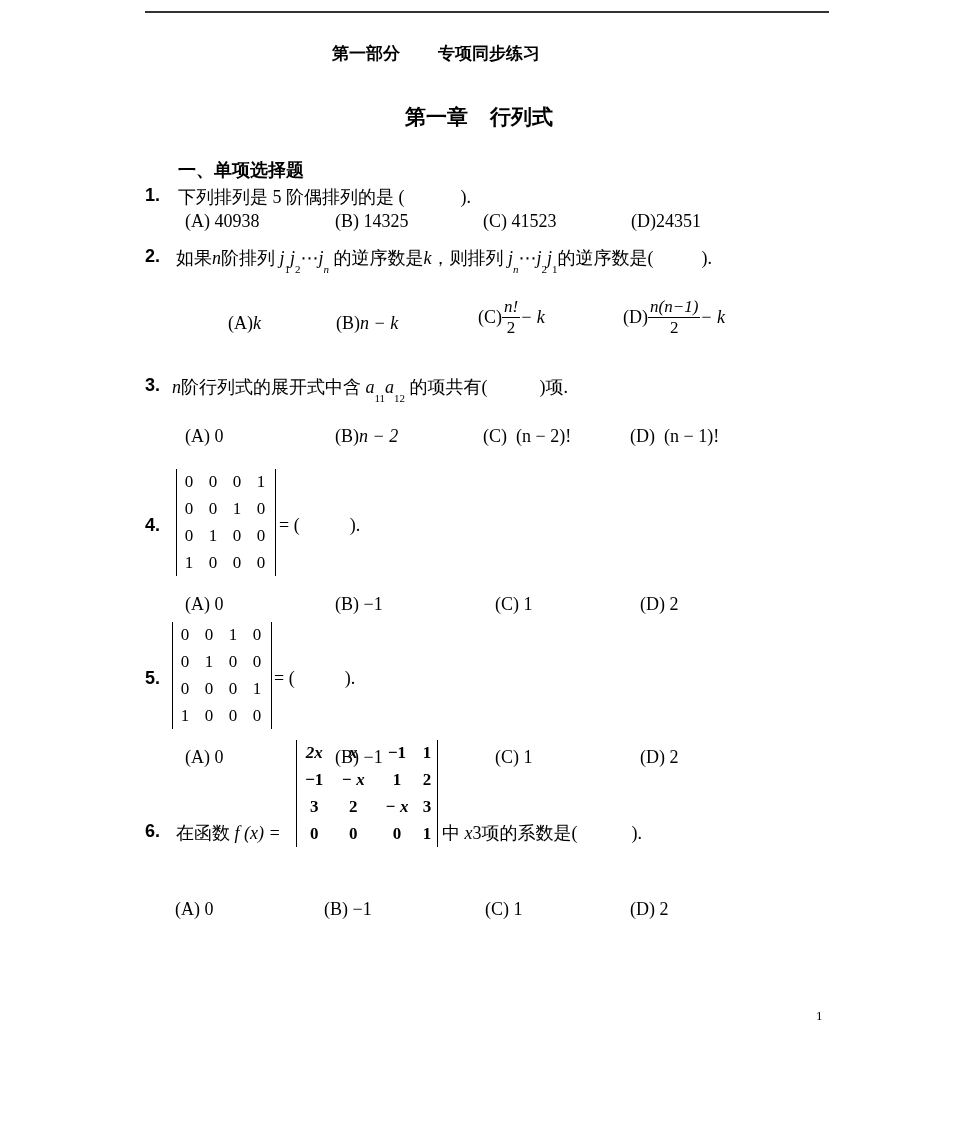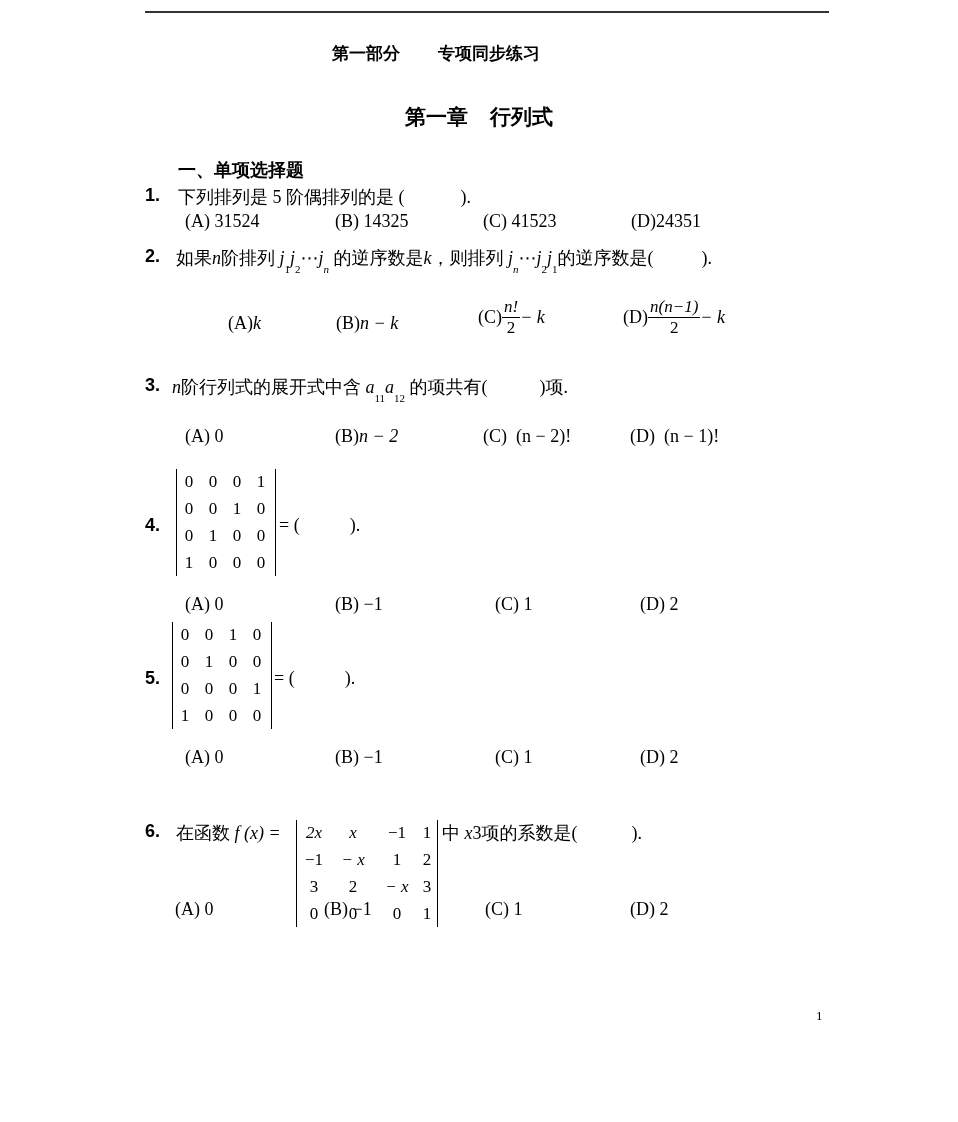--- a/index.html
+++ b/index.html
@@ -33,21 +33,21 @@
 <div class="abs h2" style="left:405px; top:103px;">
   <span>第一章</span><span style="display:inline-block;width:22px;"></span><span>行列式</span>
 </div>
 
 <div class="abs sec" style="left:178px; top:158px;">一、单项选择题</div>
 
 <div class="abs qn" style="left:145px; top:185px;">1.</div>
 <div class="abs txt" style="left:178px; top:185px;">
   <span>下列排列是 5 阶偶排列的是 (</span><span style="display:inline-block;width:56px;"></span><span>).</span>
 </div>
-<div class="abs opt" style="left:185px; top:211px;">(A) 31524</div>
+<div class="abs opt" style="left:185px; top:211px;">(A) 40938</div>
 <div class="abs opt" style="left:335px; top:211px;">(B) 14325</div>
 <div class="abs opt" style="left:483px; top:211px;">(C) 41523</div>
 <div class="abs opt" style="left:631px; top:211px;">(D)24351</div>
 
 <div class="abs qn" style="left:145px; top:246px;">2.</div>
 <div class="abs txt" style="left:176px; top:246px;">
   <span>如果</span><i>n</i><span>阶排列</span>
   <i>j</i><span class="sub">1</span><i>j</i><span class="sub">2</span><span>⋯</span><i>j</i><i class="sub">n</i>
   <span>的逆序数是</span><i>k</i><span>，则排列</span>
   <i>j</i><i class="sub">n</i><span>⋯</span><i>j</i><span class="sub">2</span><i>j</i><span class="sub">1</span><span>的逆序数是(</span><span style="display:inline-block;width:48px;"></span><span>).</span>
@@ -165,21 +165,21 @@
 </div>
 <div class="abs opt" style="left:185px; top:747px;">(A) 0</div>
 <div class="abs opt" style="left:335px; top:747px;">(B) −1</div>
 <div class="abs opt" style="left:495px; top:747px;">(C)  1</div>
 <div class="abs opt" style="left:640px; top:747px;">(D) 2</div>
 
 <div class="abs qn" style="left:145px; top:821px;">6.</div>
 <div class="abs txt" style="left:176px; top:821px;">
   <span>在函数</span> <i>f (x) =</i>
 </div>
-<div class="det" style="left:296px; top:820px; width:140px; height:107px;">
+<div class="det" style="left:296px; top:740px; width:140px; height:107px;font-weight:bold;">
   <table style="width:138px; height:107px;">
     <tbody>
         <tr>
           <td><i>2x</i></td>
           <td><i>x</i></td>
           <td>−1</td>
           <td>1</td>
         </tr>
     <tr>
           <td>−1</td>

